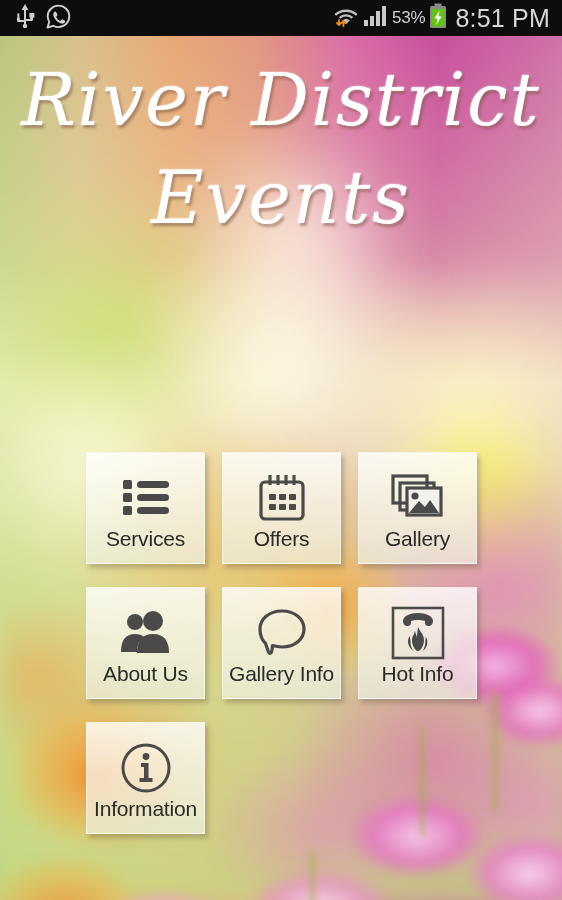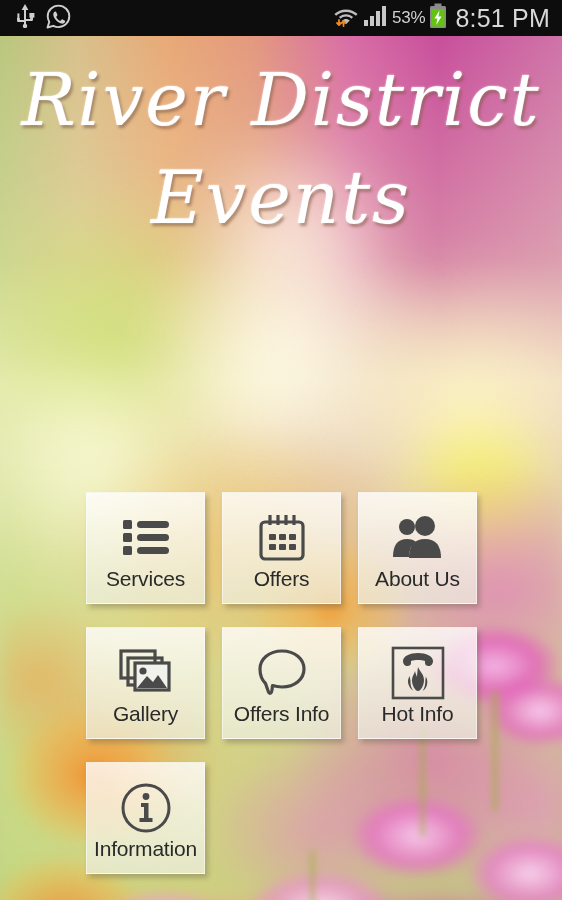--- a/index.html
+++ b/index.html
@@ -166,21 +166,21 @@
   }
   #brand-line2 {
     font-size: 72px; line-height: 1;
     padding-top: 26px;
     letter-spacing: 2px;
   }
 
   
   #grid {
     position: absolute;
-    left: 86px; top: 492px;
+    left: 86px; top: 452px;
     width: 390px;
     display: grid;
     grid-template-columns: 119px 119px 119px;
     grid-template-rows: 112px 112px 112px;
     column-gap: 17px;
     row-gap: 23px;
     z-index: 20;
   }
   .tile {
     position: relative;
@@ -285,55 +285,55 @@
             <rect x="22" y="31" width="7" height="6" rx="1"></rect>
             <rect x="32" y="31" width="7" height="6" rx="1"></rect>
           </g>
         </svg>
       </div>
       <div class="tile-label">Offers</div>
     </div>
 
     <div class="tile">
       <div class="tile-icon">
+        <svg width="54" height="48" viewBox="0 0 54 48">
+          <g stroke="#4a4a4a" stroke-width="3.2" fill="none">
+            <rect x="2" y="2" width="34" height="27"></rect>
+            <rect x="9" y="9" width="34" height="27"></rect>
+          </g>
+          <rect x="16" y="14" width="34" height="27" fill="#f2f2ec" stroke="#4a4a4a" stroke-width="3.2"></rect>
+          <circle cx="24" cy="22" r="3.6" fill="#4a4a4a"></circle>
+          <path d="M18 39 L28 27 L34 33 L39 26 L48 39 Z" fill="#4a4a4a"></path>
+        </svg>
+      </div>
+      <div class="tile-label">Gallery</div>
+    </div>
+
+    <div class="tile">
+      <div class="tile-icon">
         <svg width="54" height="44" viewBox="0 0 54 44">
           <g fill="#4a4a4a">
             <circle cx="16" cy="11" r="8"></circle>
             <path d="M2 41 Q2 23 16 23 Q22 23 25 26 Q18 30 18 41 Z"></path>
             <circle cx="34" cy="10" r="10"></circle>
             <path d="M18 42 Q18 23 34 23 Q50 23 50 42 Z"></path>
           </g>
         </svg>
       </div>
       <div class="tile-label">About Us</div>
     </div>
 
     <div class="tile">
       <div class="tile-icon">
-        <svg width="54" height="48" viewBox="0 0 54 48">
-          <g stroke="#4a4a4a" stroke-width="3.2" fill="none">
-            <rect x="2" y="2" width="34" height="27"></rect>
-            <rect x="9" y="9" width="34" height="27"></rect>
-          </g>
-          <rect x="16" y="14" width="34" height="27" fill="#f2f2ec" stroke="#4a4a4a" stroke-width="3.2"></rect>
-          <circle cx="24" cy="22" r="3.6" fill="#4a4a4a"></circle>
-          <path d="M18 39 L28 27 L34 33 L39 26 L48 39 Z" fill="#4a4a4a"></path>
-        </svg>
-      </div>
-      <div class="tile-label">Gallery</div>
-    </div>
-
-    <div class="tile">
-      <div class="tile-icon">
         <svg width="50" height="50" viewBox="0 0 50 50">
           <path d="M25 3 C38 3 47 11 47 21 C47 31 38 39 25 39 C21.5 39 18.3 38.5 15.5 37.6
                    L15 42 C14.8 45 12.5 46.5 11.5 44 L8.5 35.5 C5.2 32.2 3 27 3 21 C3 11 12 3 25 3 Z" fill="none" stroke="#4a4a4a" stroke-width="3.2" stroke-linejoin="round"></path>
         </svg>
       </div>
-      <div class="tile-label">Offers Info</div>
+      <div class="tile-label">Gallery Info</div>
     </div>
 
 
     <div class="tile">
       <div class="tile-icon">
         <svg width="54" height="54" viewBox="0 0 54 54">
           <rect x="2" y="2" width="50" height="50" fill="none" stroke="#4a4a4a" stroke-width="2.6"></rect>
           <path d="M12 15 C12 10 19 7 27 7 C35 7 42 10 42 15 C42 18 40 20 37.5 20
                    C35.5 20 34 18.8 34 17 L34 15 C31.8 14.2 29.5 13.9 27 13.9
                    C24.5 13.9 22.2 14.2 20 15 L20 17 C20 18.8 18.5 20 16.5 20

